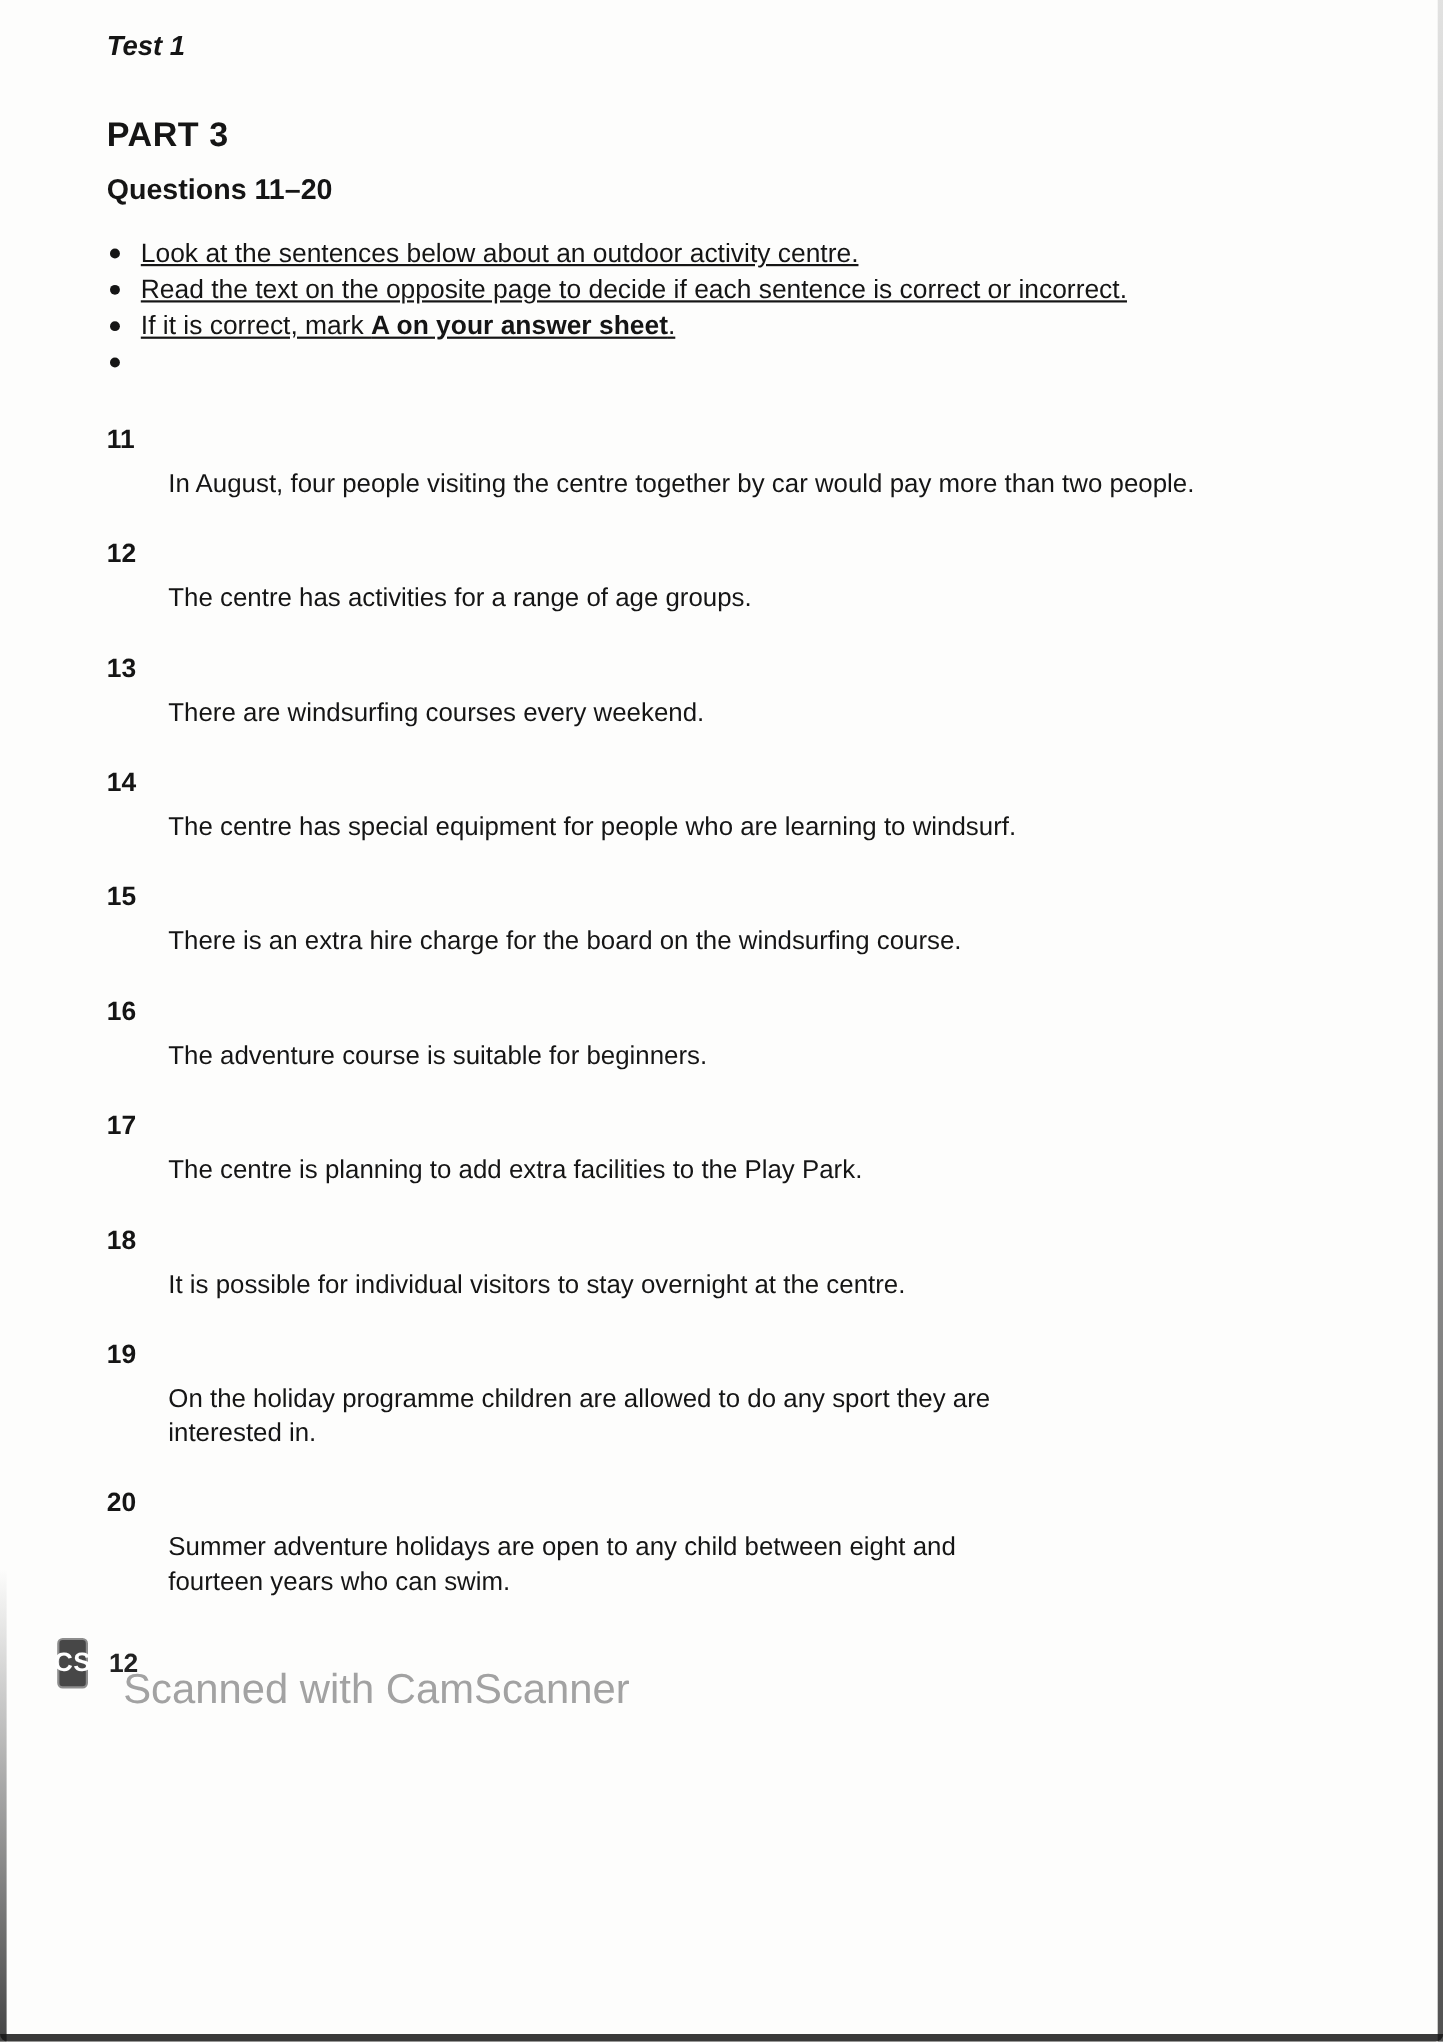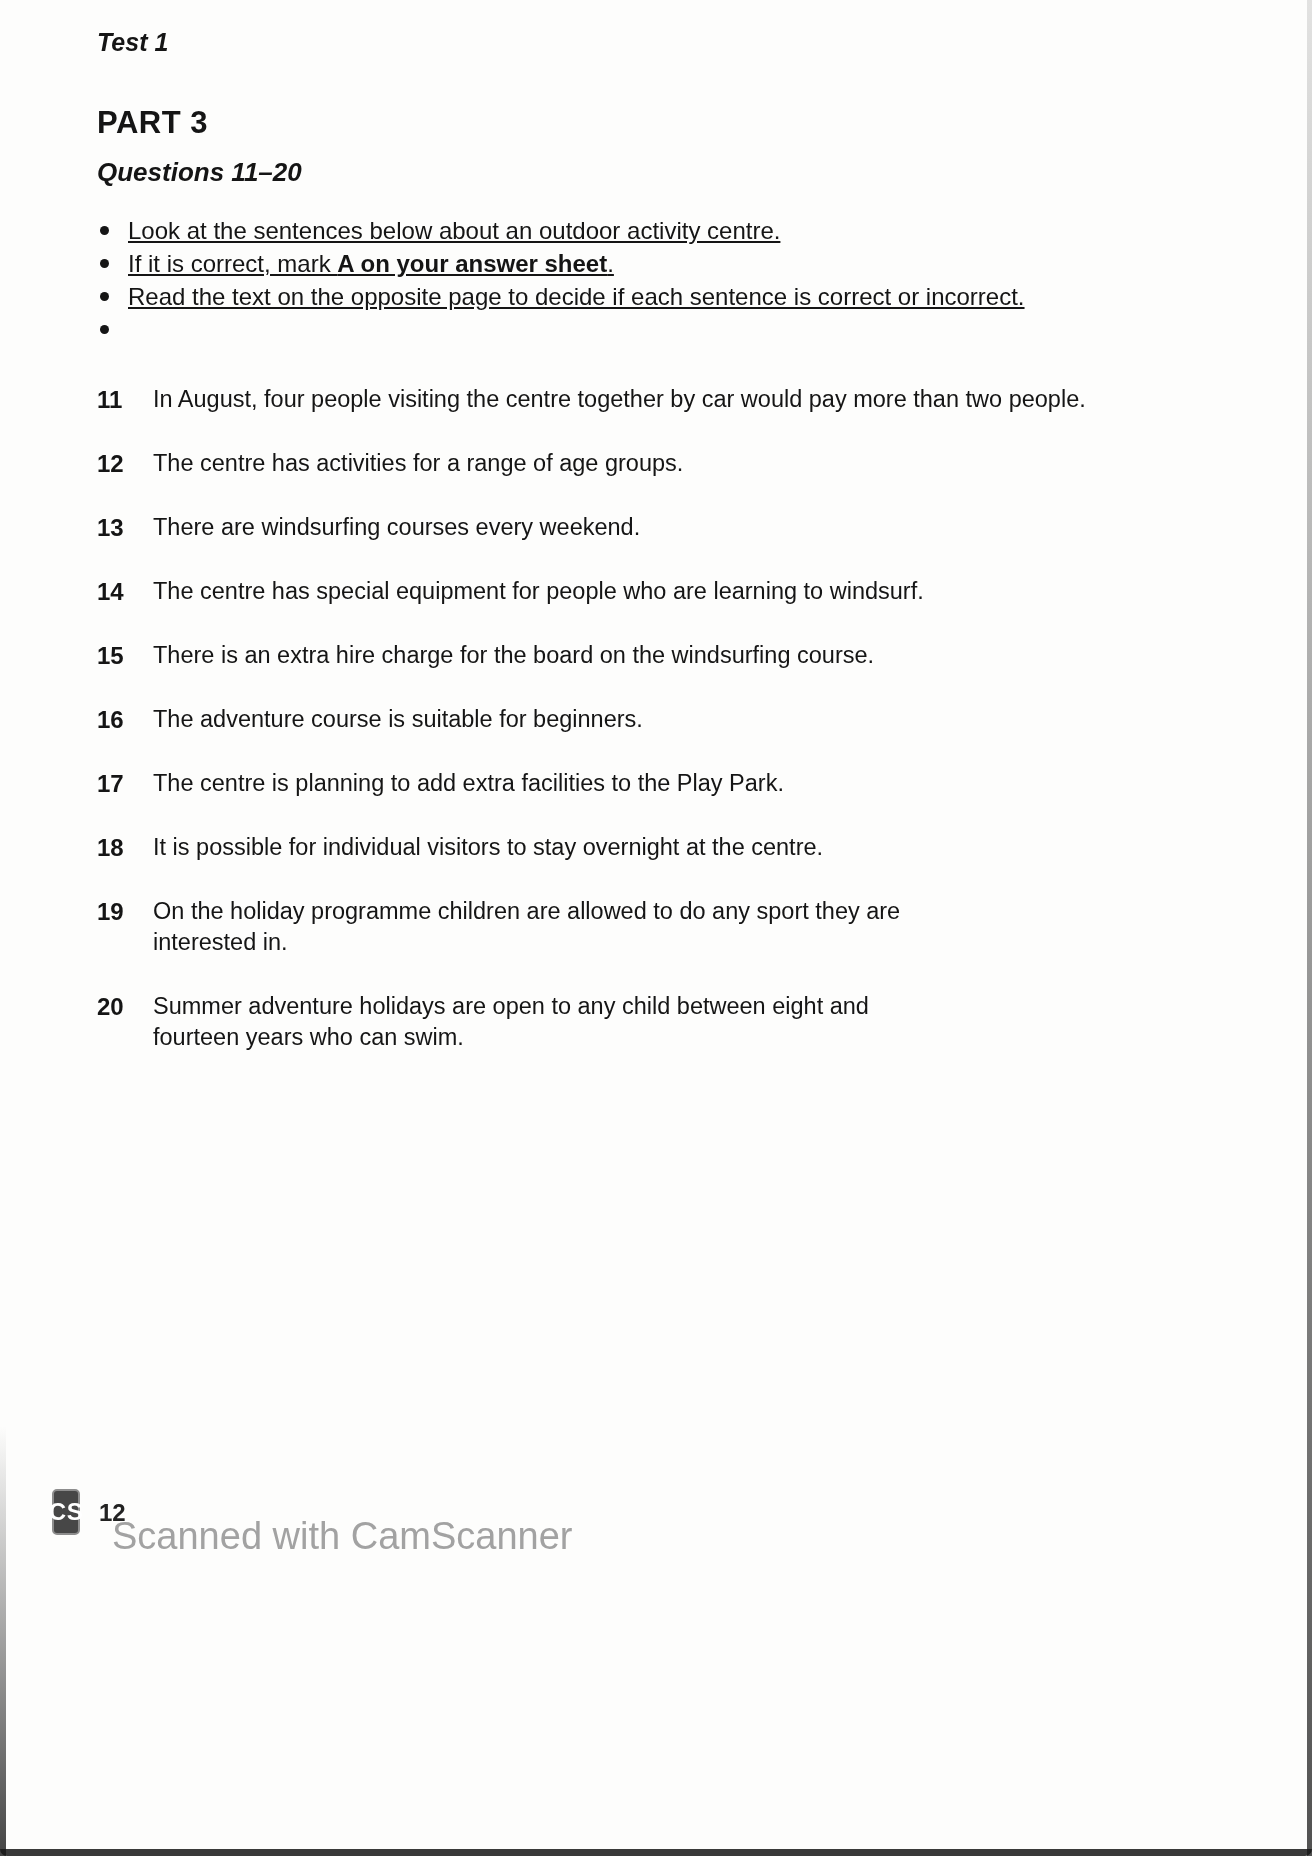--- a/index.html
+++ b/index.html
@@ -41,21 +41,20 @@
   .part-title {
     font-size:31px;
     font-weight:700;
     letter-spacing:.5px;
     margin-bottom:16px;
   }
   .questions-heading {
     font-size:26px;
     font-weight:700;
     margin-bottom:26px;
-    font-style:italic;
   }
 
   ul.instructions { list-style:none; margin-bottom:50px; }
   ul.instructions li {
     display:flex;
     align-items:flex-start;
     font-size:24px;
     line-height:33px;
     text-decoration:underline;
   }
@@ -76,20 +75,21 @@
   .q-num {
     flex:0 0 56px;
     font-weight:700;
     font-size:24px;
     line-height:31px;
   }
   .q-text {
     font-size:23.5px;
     line-height:31px;
     max-width:1000px;
+    margin-top:40px;
   }
   .question-row.wrap-19 .q-text { max-width:790px; }
   .question-row.wrap-20 .q-text { max-width:745px; }
 
   .footer {
     position:absolute;
     left:0; top:1486px;
     width:100%; height:64px;
   }
   .cs-box {
@@ -129,25 +129,25 @@
 
   <div class="questions-heading">Questions 11–20</div>
 
   <ul class="instructions">
     <li>
       <span class="bullet"></span>
       <span><span>Look at the sentences below about an outdoor activity centre.</span><span class="b"></span><span></span></span>
     </li>
     <li>
       <span class="bullet"></span>
+      <span><span>Read the text on the opposite page to decide if each sentence is correct or incorrect.</span><span class="b"></span><span></span></span>
+    </li>
+    <li>
+      <span class="bullet"></span>
       <span><span>If it is correct, mark </span><span class="b">A on your answer sheet</span><span>.</span></span>
-    </li>
-    <li>
-      <span class="bullet"></span>
-      <span><span>Read the text on the opposite page to decide if each sentence is correct or incorrect.</span><span class="b"></span><span></span></span>
     </li>
     <li>
       <span class="bullet"></span>
     </li>
   </ul>
 
   <div>
     <div class="question-row">
       <span class="q-num">11</span>
       <span class="q-text">In August, four people visiting the centre together by car would pay more than two people.</span>

